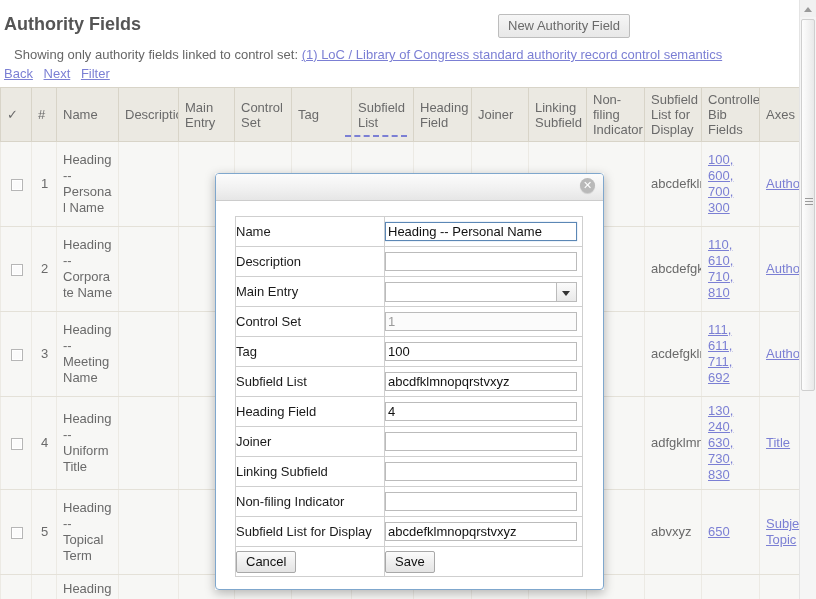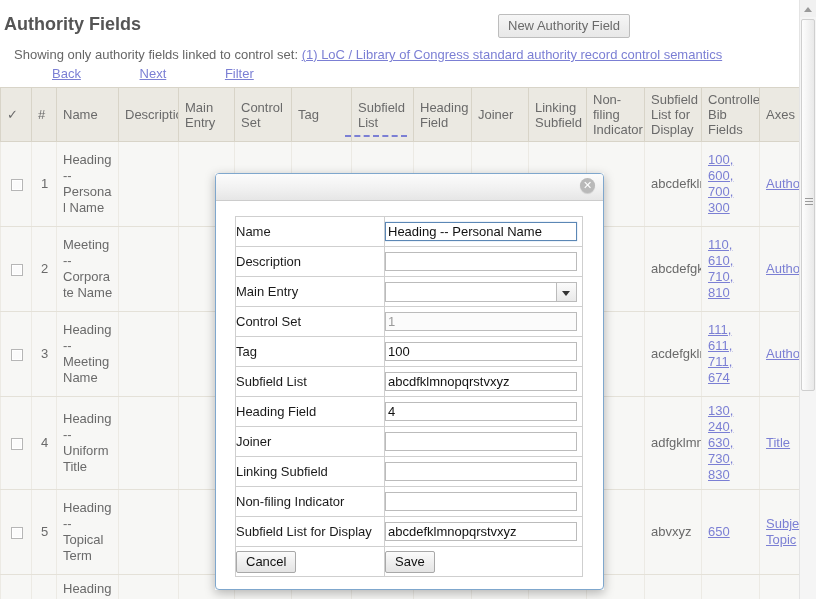--- a/index.html
+++ b/index.html
@@ -67,21 +67,21 @@
   }
   .notice a, .navlinks a {
     color: #7b7fd4;
     text-decoration: underline;
   }
   .navlinks {
     position: absolute;
     left: 4px; top: 66px;
     font-size: 13px;
   }
-  .navlinks a { margin-right: 7px; margin-left: 48px; }
+  .navlinks a { margin-right: 7px; }
 
   
   .tbl-wrap {
     position: absolute;
     left: 0; top: 87px;
     width: 800px;
     height: 512px;
     overflow: hidden;
   }
   table.grid {
@@ -391,21 +391,21 @@
           <td></td>
           <td></td>
           <td class="nowrapcell">abcdefkln</td>
           <td><a href="#" class="lnk">100, 600, 700, 300</a></td>
           <td class="nowrapcell"><a href="#" class="lnk">Author</a></td>
         </tr>
 
         <tr>
           <td class="c-check"><span class="cb"></span></td>
           <td class="c-num">2</td>
-          <td>Meeting -- Corporate Name</td>
+          <td>Heading -- Corporate Name</td>
           <td></td>
           <td></td>
           <td></td>
           <td></td>
           <td class="nowrapcell"></td>
           <td></td>
           <td></td>
           <td></td>
           <td></td>
           <td class="nowrapcell">abcdefgkl</td>
@@ -420,21 +420,21 @@
           <td></td>
           <td></td>
           <td></td>
           <td></td>
           <td class="nowrapcell"></td>
           <td></td>
           <td></td>
           <td></td>
           <td></td>
           <td class="nowrapcell">acdefgkln</td>
-          <td><a href="#" class="lnk">111, 611, 711, 674</a></td>
+          <td><a href="#" class="lnk">111, 611, 711, 692</a></td>
           <td class="nowrapcell"><a href="#" class="lnk">Author</a></td>
         </tr>
 
         <tr>
           <td class="c-check"><span class="cb"></span></td>
           <td class="c-num">4</td>
           <td>Heading -- Uniform Title</td>
           <td></td>
           <td></td>
           <td></td>

